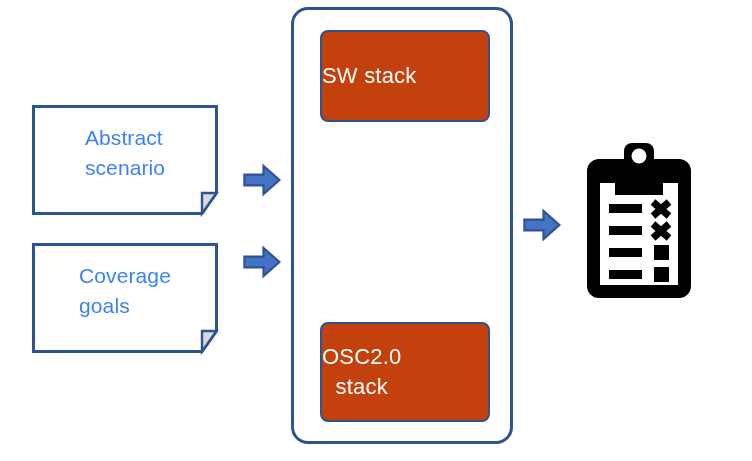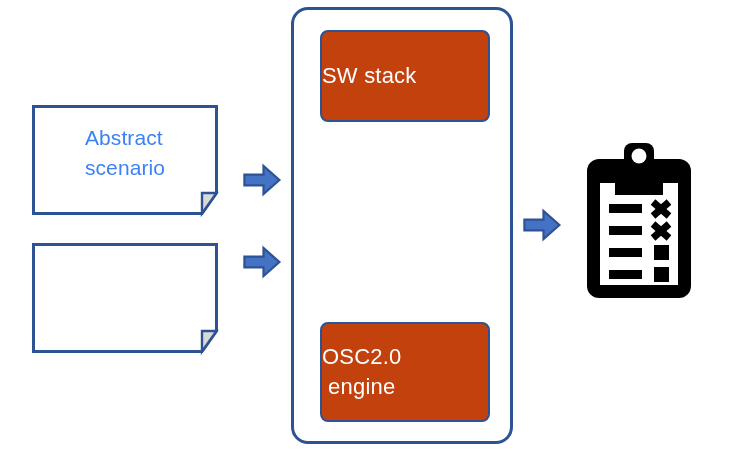--- a/index.html
+++ b/index.html
@@ -115,20 +115,22 @@
     </svg>
     <div class="doc-label">Abstract
 scenario</div>
   </div>
 
   <div class="doc-shape" style="left:32px; top:243px; width:186px; height:110px;">
     <svg viewBox="0 0 186 110" preserveAspectRatio="none">
       <path d="M1.5,1.5 L184.5,1.5 L184.5,88 L170,108.5 L1.5,108.5 Z" fill="#FFFFFF" stroke="#2E5395" stroke-width="3" stroke-linejoin="miter"></path>
       <path d="M184.5,88 L170,108.5 L170,88 Z" fill="#D9D9D9" stroke="#2E5395" stroke-width="2.4" stroke-linejoin="miter"></path>
     </svg>
+    <div class="doc-label">Coverage
+goals</div>
   </div>
 
   <div class="arrow-shape" style="left:243px; top:164px;">
     <svg width="38" height="32" viewBox="0 0 38 32">
       <path d="M1.4,10.6 L20.5,10.6 L20.5,2 L36.4,16 L20.5,30 L20.5,21.4 L1.4,21.4 Z" fill="#4472C4" stroke="#2E5395" stroke-width="2.2" stroke-linejoin="miter"></path>
     </svg>
   </div>
 
   <div class="arrow-shape" style="left:243px; top:246px;">
     <svg width="38" height="32" viewBox="0 0 38 32">
@@ -138,21 +140,21 @@
 
   <div class="container-shape">
 
     <div class="blue-box" style="left:26px; top:20px; width:170px; height:92px;">
       <span class="blue-box-label">SW stack</span>
     </div>
 
 
     <div class="blue-box" style="left:26px; top:312px; width:170px; height:100px;">
       <span class="blue-box-label">OSC2.0
-engine</span>
+stack</span>
     </div>
   </div>
 
   <div class="arrow-shape" style="left:523px; top:209px;">
     <svg width="38" height="32" viewBox="0 0 38 32">
       <path d="M1.4,10.6 L20.5,10.6 L20.5,2 L36.4,16 L20.5,30 L20.5,21.4 L1.4,21.4 Z" fill="#4472C4" stroke="#2E5395" stroke-width="2.2" stroke-linejoin="miter"></path>
     </svg>
   </div>
 
   <div class="clipboard-icon" style="left:584px; top:141px;">

